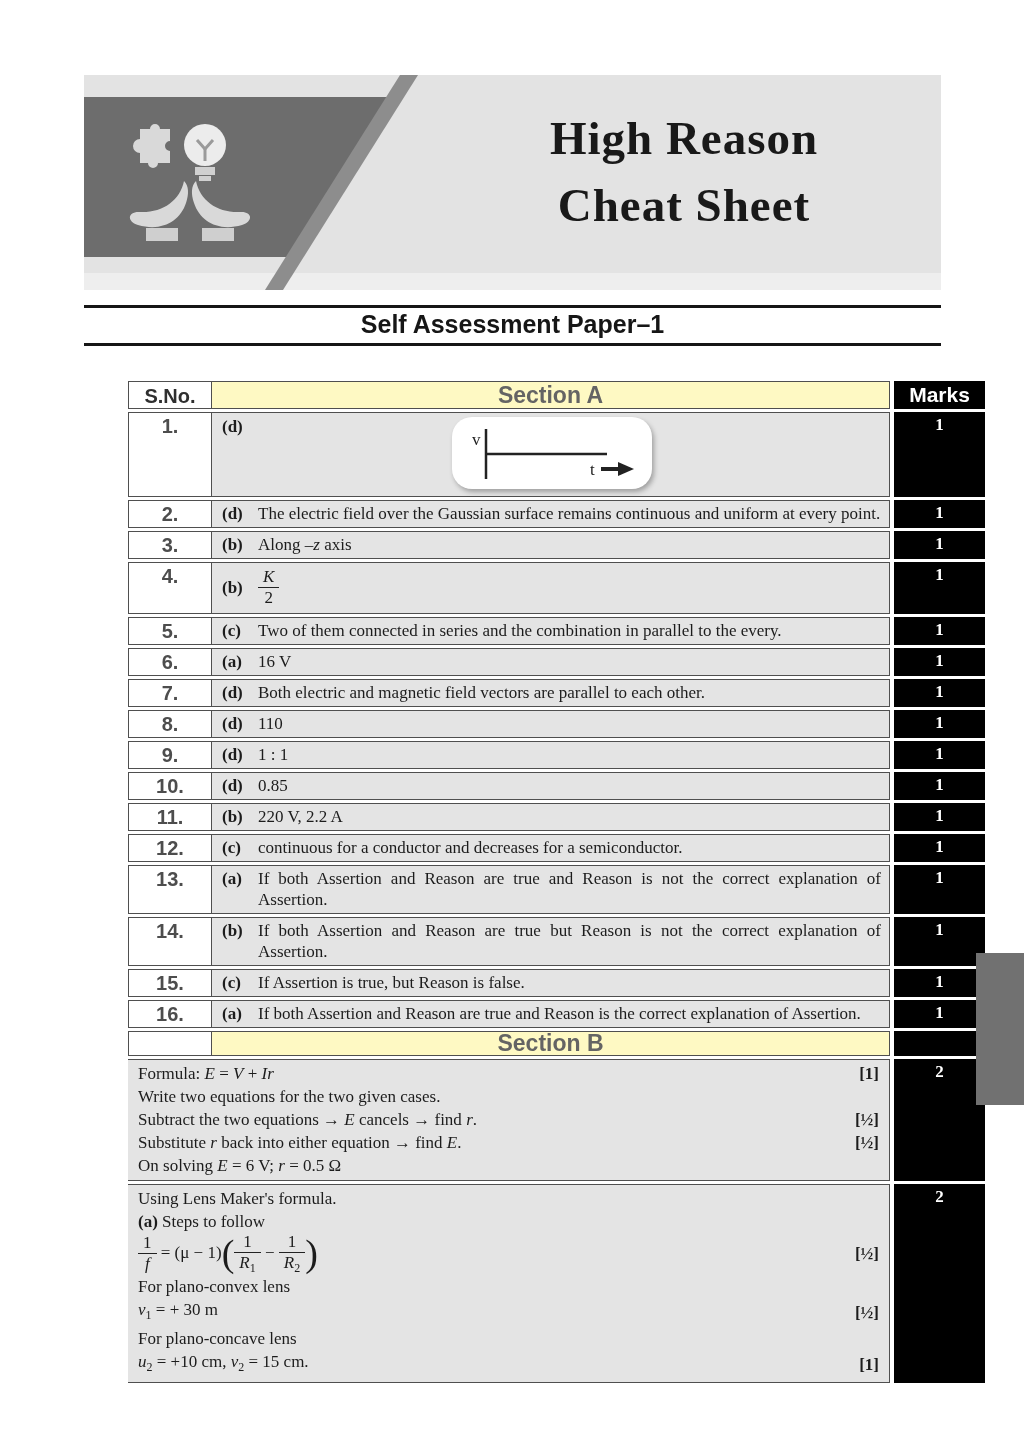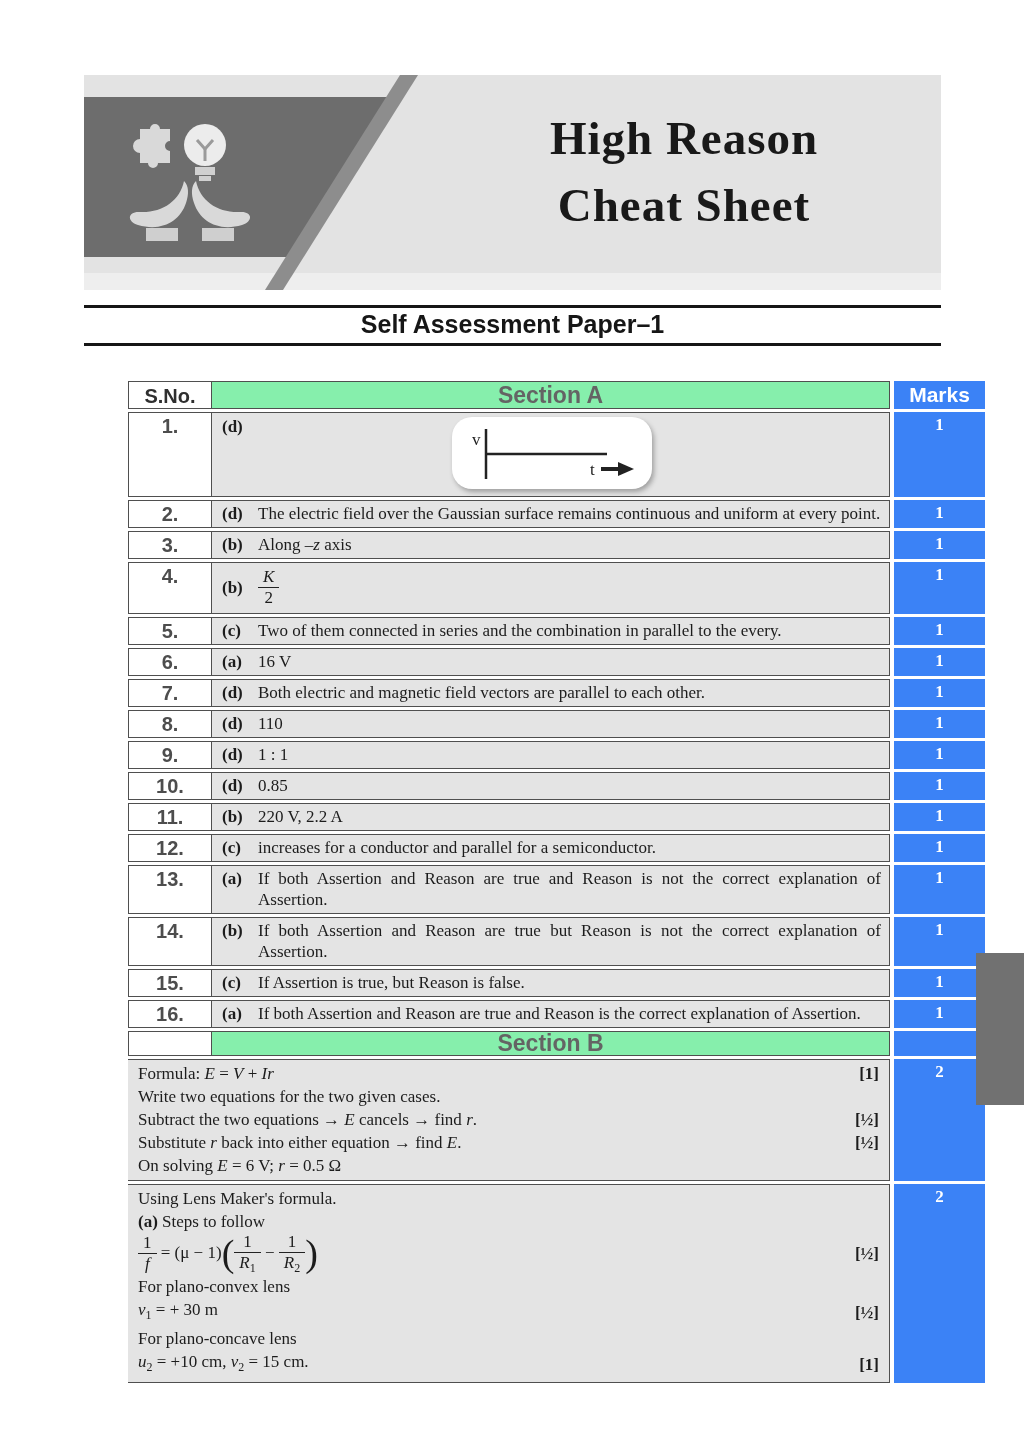--- a/index.html
+++ b/index.html
@@ -23,24 +23,24 @@
     font-family:"Liberation Sans",sans-serif;font-weight:bold;font-size:25px;color:#161616;}
   
   .table{position:absolute;left:84px;top:381px;width:857px;margin-left:44px;}
   .trow{display:flex;align-items:stretch;margin-bottom:3px;}
   .cell{box-sizing:border-box;}
   .sno{width:84px;flex:none;background:#ffffff;border:1px solid #4f4f4f;text-align:center;
     font-family:"Liberation Sans",sans-serif;font-weight:bold;font-size:20px;color:#4d4d4d;padding-top:2px;}
   .ans{flex:1;background:#e4e4e4;border:1px solid #4f4f4f;border-left:none;
     padding:2px 8px 3px 10px;font-size:17px;line-height:21px;position:relative;}
   .gapcol{width:4px;flex:none;}
-  .marks{width:91px;flex:none;background:#3b82f6;color:#ffffff;text-align:center;
+  .marks{width:91px;flex:none;background:#000000;color:#ffffff;text-align:center;
     font-weight:bold;font-size:17px;padding-top:3px;}
   .sno-h{font-size:20px;color:#2f2f2f;padding-top:3px;}
-  .ans-h{display:flex;align-items:center;justify-content:center;background:#86efac;
+  .ans-h{display:flex;align-items:center;justify-content:center;background:#fef9c3;
     font-family:"Liberation Sans",sans-serif;font-weight:bold;font-size:23px;color:#646464;padding:1px;}
   .marks-h{font-family:"Liberation Sans",sans-serif;font-size:21px;padding-top:2px;}
   .ans-flex{display:flex;}
   .pref{font-weight:bold;width:36px;flex:none;}
   .atext{flex:1;}
   .justify{text-align:justify;}
   .minrow .ans{min-height:26px;}
   
   .graphbox{width:200px;height:72px;background:#ffffff;border-radius:20px;
     box-shadow:2px 3px 5px rgba(0,0,0,0.3);margin:2px auto 4px auto;}
@@ -232,21 +232,21 @@
           </div>
         </div>
         <div class="gapcol"></div>
         <div class="cell marks">1</div>
       </div>
       <div class="trow minrow">
         <div class="cell sno">12.</div>
         <div class="cell ans">
           <div class="ans-flex">
             <div class="pref">(c)</div>
-            <div class="atext">increases for a conductor and parallel for a semiconductor.</div>
+            <div class="atext">continuous for a conductor and decreases for a semiconductor.</div>
           </div>
         </div>
         <div class="gapcol"></div>
         <div class="cell marks">1</div>
       </div>
       <div class="trow minrow">
         <div class="cell sno">13.</div>
         <div class="cell ans">
           <div class="ans-flex">
             <div class="pref">(a)</div>

